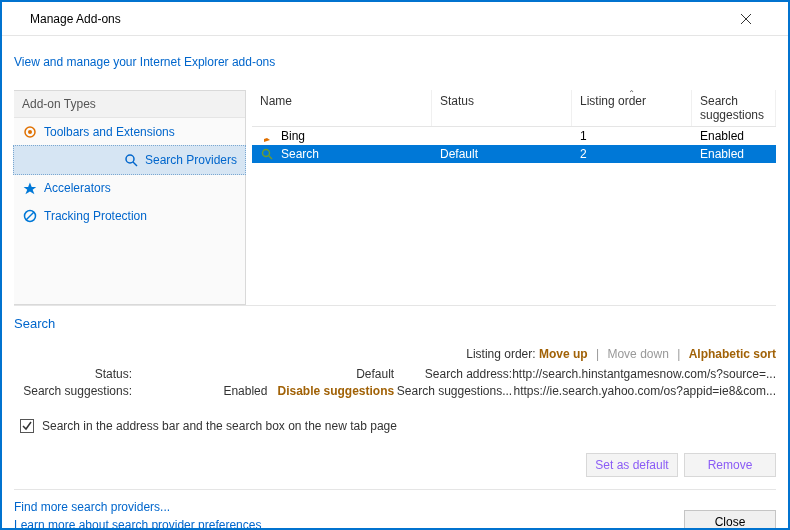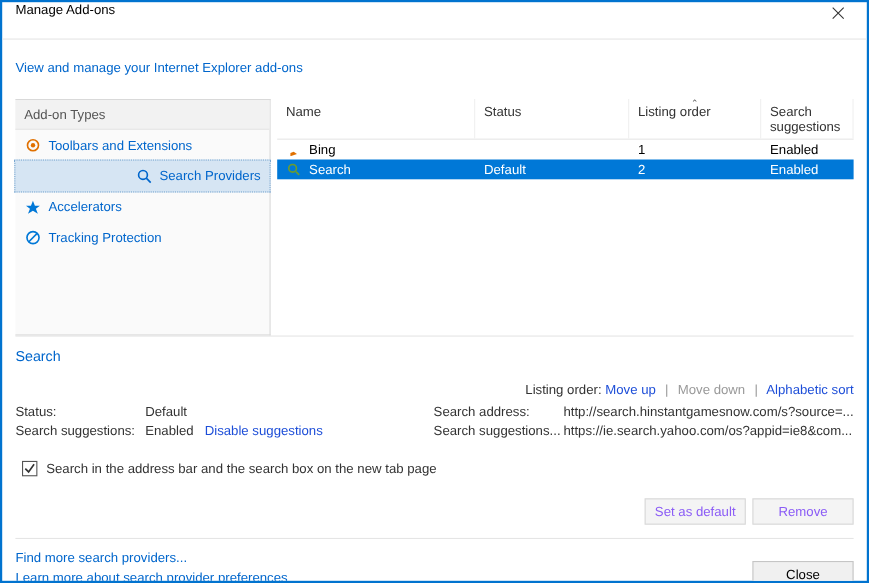--- a/index.html
+++ b/index.html
@@ -1,18 +1,18 @@
 <!DOCTYPE html>
 <html><head>
 <meta charset="utf-8">
 <style>
   * { box-sizing: border-box; margin: 0; padding: 0; font-family: "Segoe UI", Tahoma, sans-serif; }
   body { width: 790px; height: 530px; background: #fff; border: 2px solid #0173cf; overflow: hidden; position: relative; }
   
-  .titlebar { height: 34px; display: flex; padding: 0 12px; border-bottom: 1px solid #e5e5e5; }
+  .titlebar { height: 34px; display: flex; align-items: center; padding: 0 28px; border-bottom: 1px solid #e5e5e5; }
   .titlebar .title { font-size: 12px; color: #000; flex: 1; }
   .titlebar .close { width: 28px; height: 20px; display: flex; align-items: center; justify-content: center; cursor: pointer; }
   .titlebar .close svg { stroke: #333; stroke-width: 1; }
   
   .subtitle { padding: 16px 0 20px 12px; }
   .subtitle a { color: #0066cc; font-size: 12px; text-decoration: none; }
   
   .mainrow { display: flex; height: 215px; }
   
   .sidebar { width: 232px; border: 1px solid #d9d9d9; border-left: none; margin-left: 12px; background: #fafafa; }
@@ -39,24 +39,24 @@
   .table-row .cell-sugg { flex: 1; }
   .table-row.selected { background: #0078d7; color: #fff; }
   .row-icon { width: 14px; height: 14px; display: flex; align-items: center; justify-content: center; flex-shrink: 0; }
   
   .section-divider { height: 1px; background: #e5e5e5; margin: 0 12px; }
   .selected-name { padding: 10px 12px 16px; color: #0066cc; font-size: 13px; }
   
   .details { display: flex; padding: 0 12px 10px; font-size: 12px; color: #333; }
   .details-left { width: 410px; }
   .details-right { flex: 1; }
-  .detail-line { display: flex; margin-bottom: 3px; align-items: baseline; }
+  .detail-line { display: flex; margin-bottom: 3px; align-items: baseline; text-align: right; }
   .detail-label { width: 118px; color: #333; }
   .detail-value { flex: 1; white-space: nowrap; overflow: hidden; text-overflow: ellipsis; }
-  .link { color: #1d4ed8; text-decoration: none; cursor: pointer; }
+  .link { color: #a16207; text-decoration: none; cursor: pointer; font-weight: bold; }
   .muted { color: #999; }
   .sep { color: #999; margin: 0 5px; }
   
   .listing-order-line { text-align: right; padding: 0 12px 6px; font-size: 12px; color: #333; }
   
   .checkbox-row { display: flex; align-items: center; gap: 8px; padding: 8px 18px 8px; font-size: 12px; color: #333; }
   .checkbox-box { width: 14px; height: 14px; border: 1px solid #555; display: flex; align-items: center; justify-content: center; }
   .checkbox-box svg { stroke: #333; stroke-width: 1.5; fill: none; }
   
   .button-row { display: flex; justify-content: flex-end; gap: 6px; padding: 12px; }

